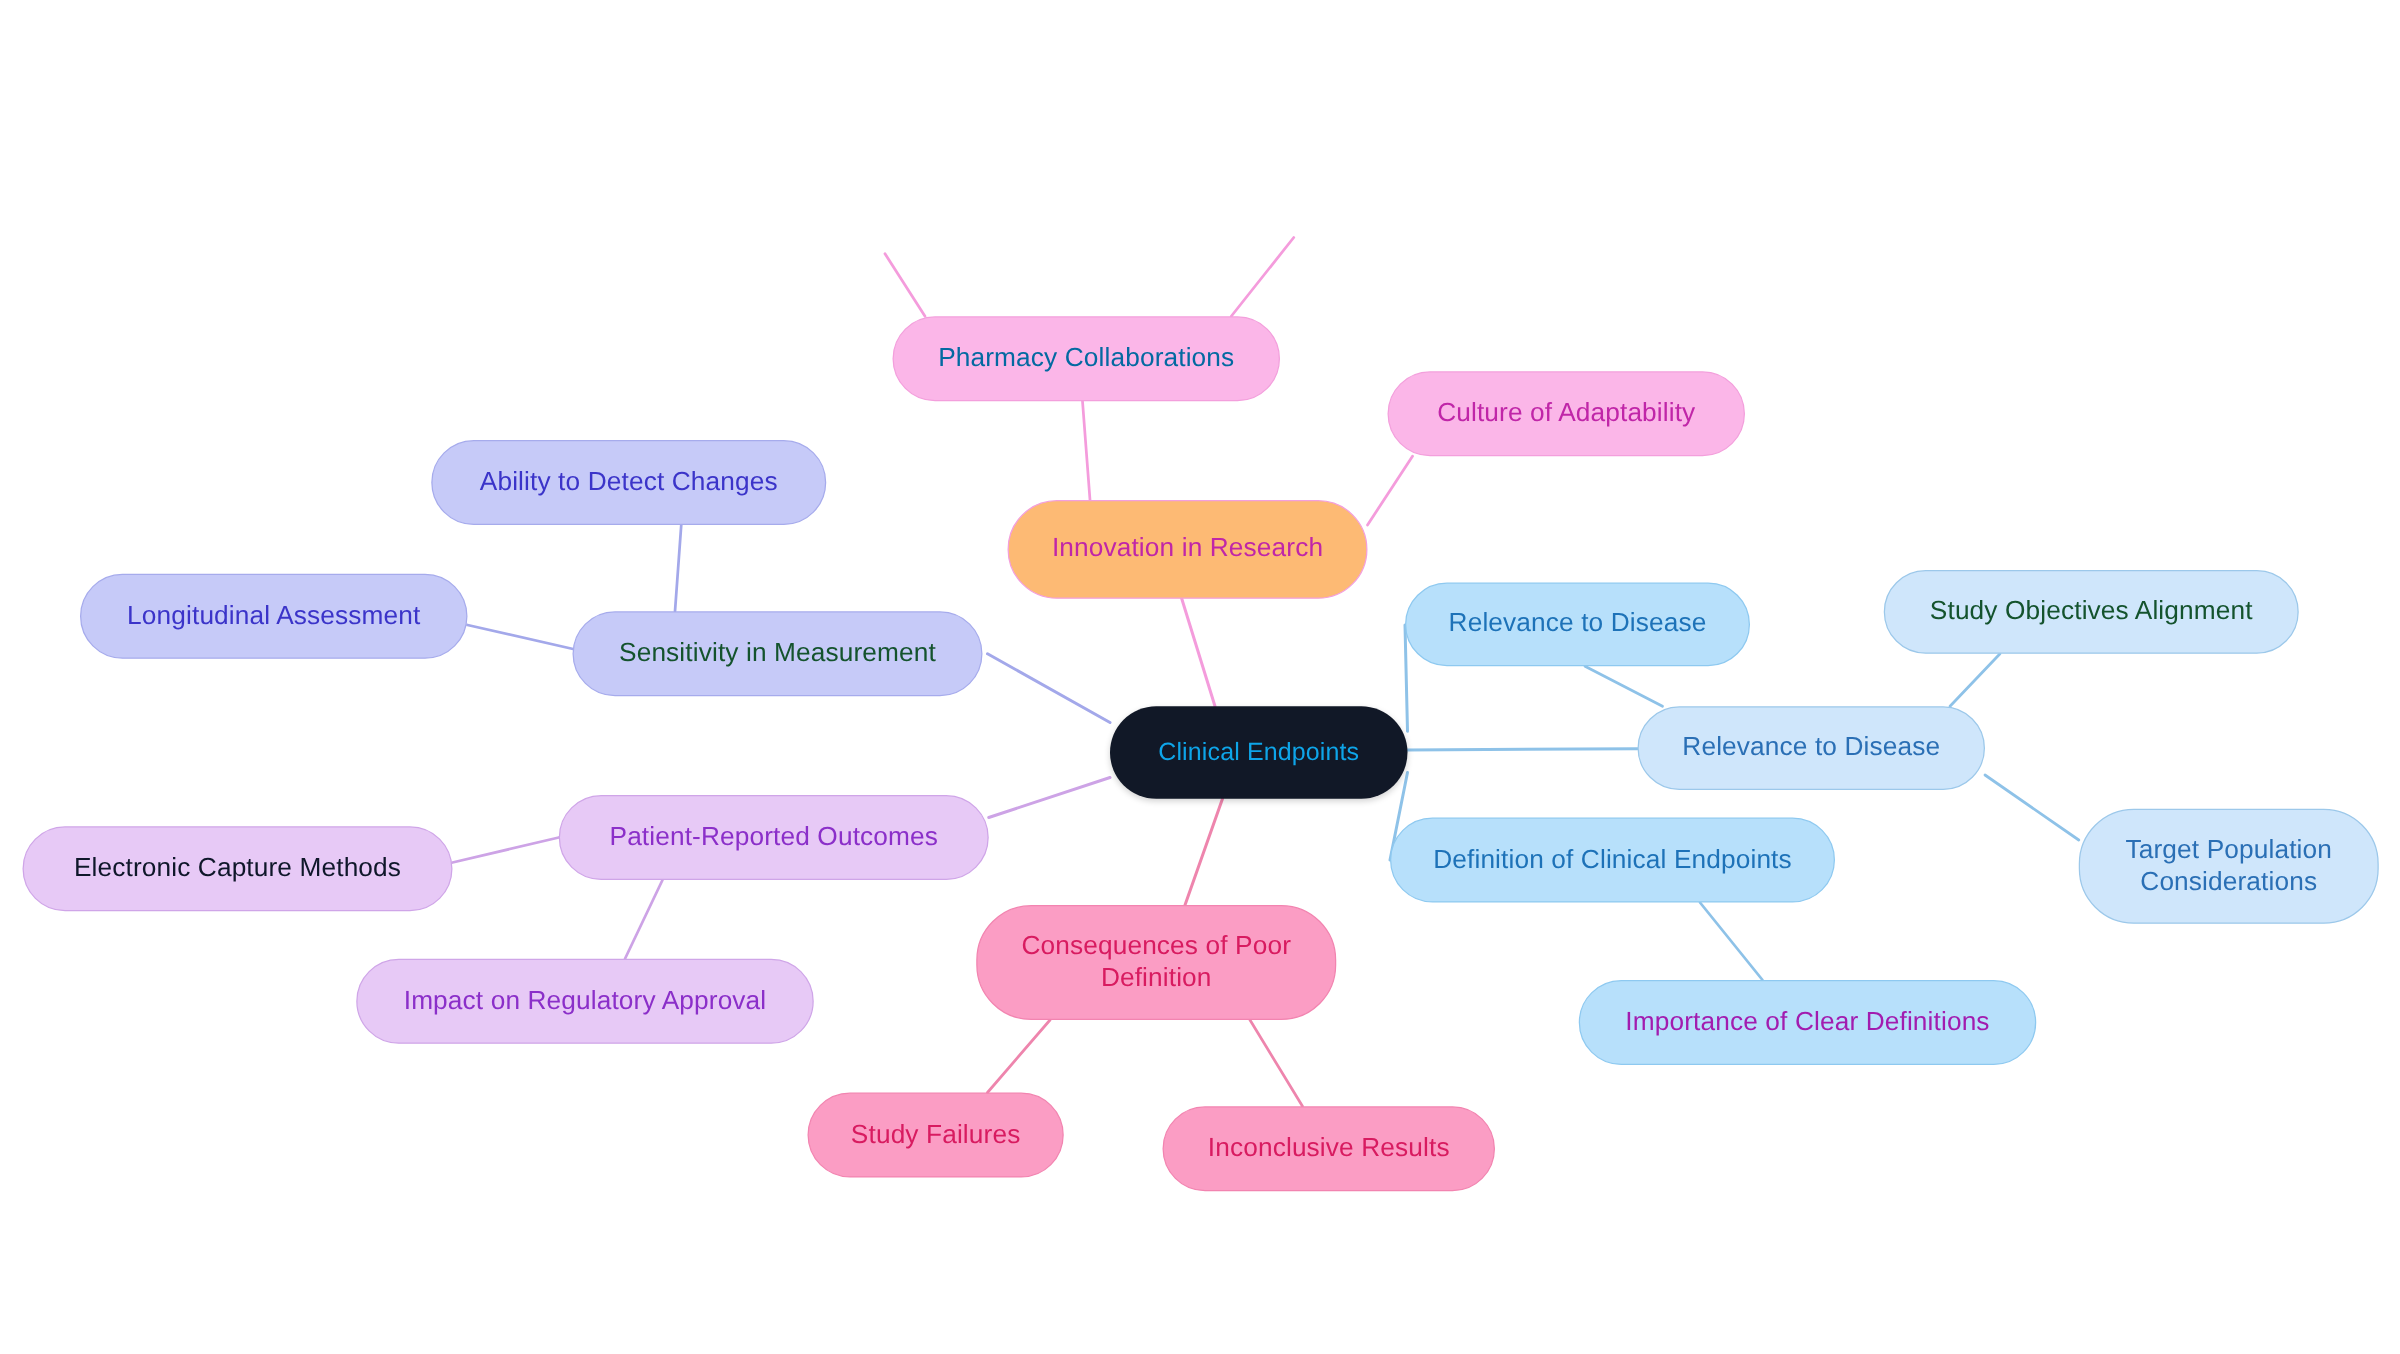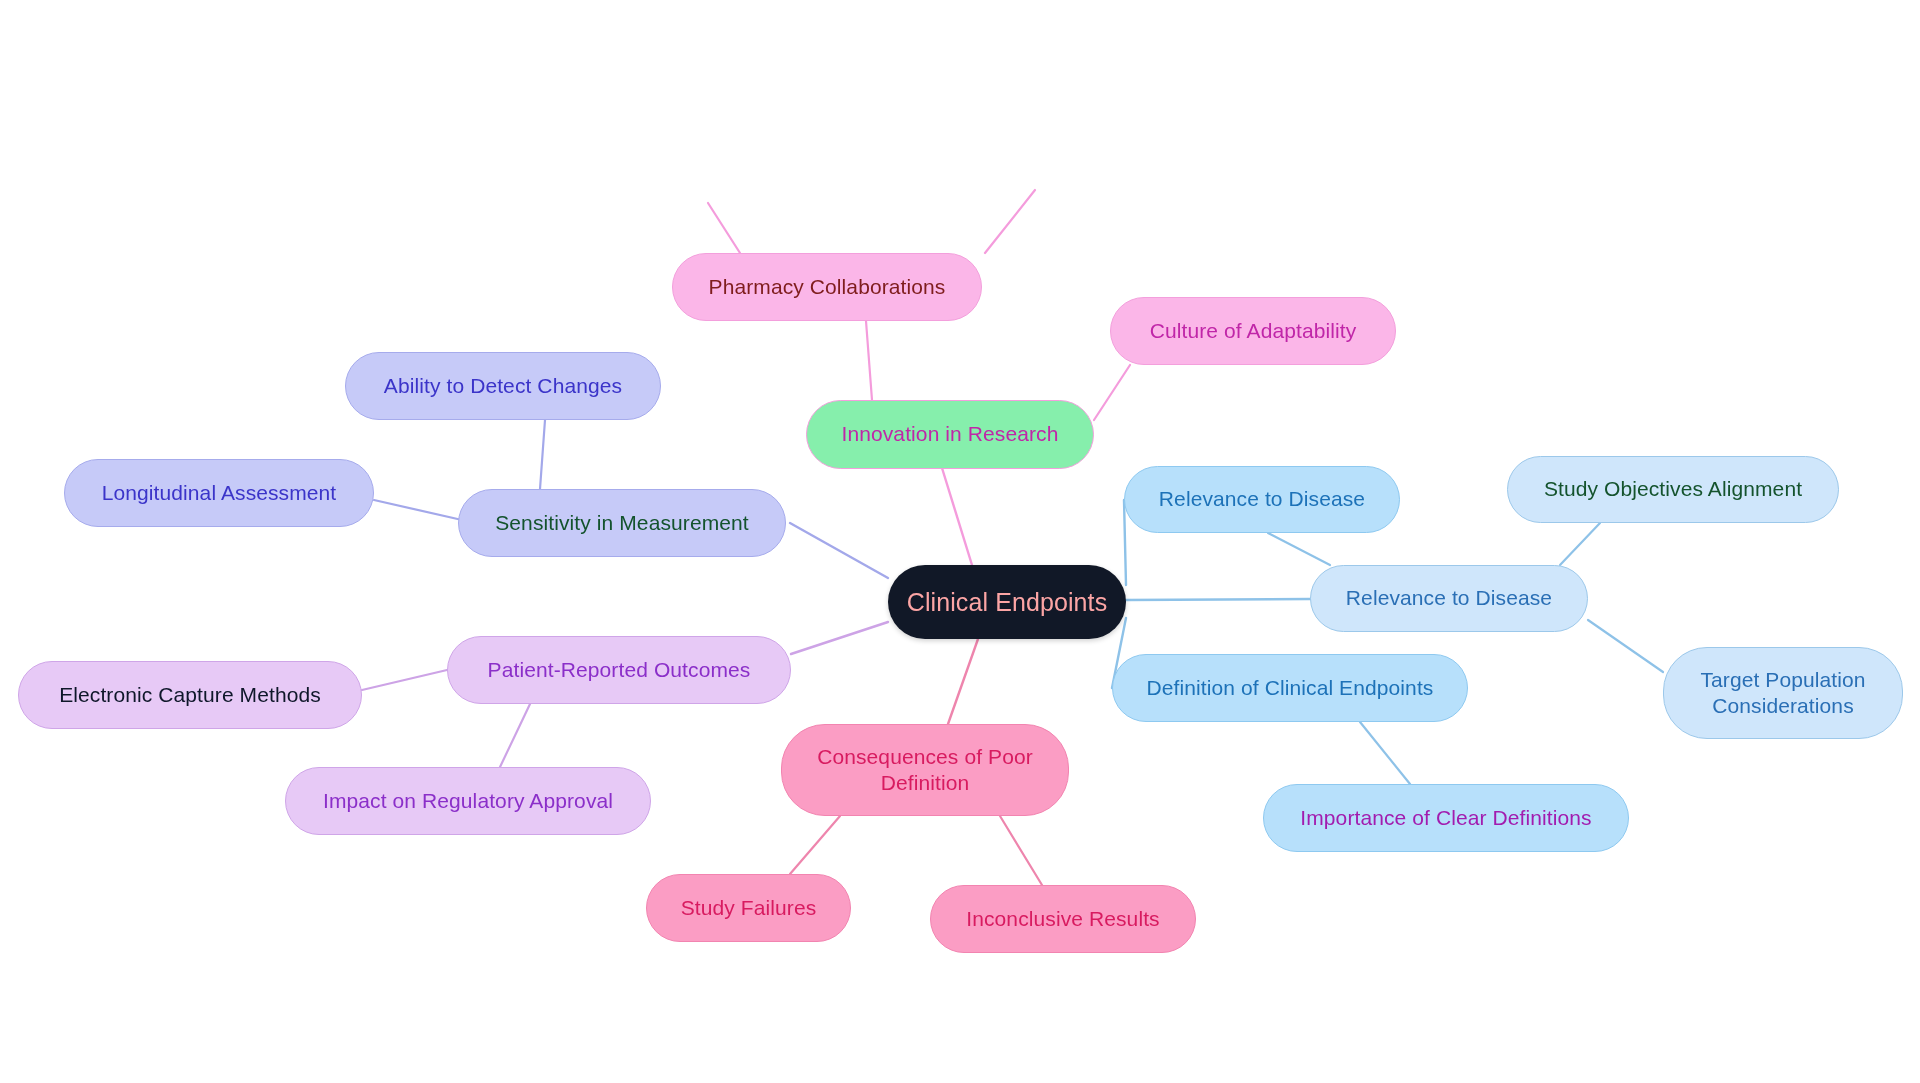--- a/index.html
+++ b/index.html
@@ -69,34 +69,34 @@
       <line x1="530" y1="704" x2="500" y2="767" stroke="#cda3e6" stroke-width="2.2" stroke-linecap="round"></line>
       <line x1="978" y1="639" x2="948" y2="724" stroke="#ee85ad" stroke-width="2.4" stroke-linecap="round"></line>
       <line x1="840" y1="816" x2="790" y2="874" stroke="#ee85ad" stroke-width="2.2" stroke-linecap="round"></line>
       <line x1="1000" y1="816" x2="1042" y2="885" stroke="#ee85ad" stroke-width="2.2" stroke-linecap="round"></line>
       <line x1="972" y1="565" x2="942" y2="468" stroke="#f49cdc" stroke-width="2.4" stroke-linecap="round"></line>
       <line x1="1094" y1="420" x2="1130" y2="365" stroke="#f49cdc" stroke-width="2.2" stroke-linecap="round"></line>
       <line x1="872" y1="400" x2="866" y2="321" stroke="#f49cdc" stroke-width="2.2" stroke-linecap="round"></line>
       <line x1="740" y1="253" x2="708" y2="203" stroke="#f49cdc" stroke-width="2.2" stroke-linecap="round"></line>
       <line x1="985" y1="253" x2="1035" y2="190" stroke="#f49cdc" stroke-width="2.2" stroke-linecap="round"></line>
     </svg>
-<div class="node root" style="left: 888px; top: 565px; width: 238px; height: 74px; background: rgb(17, 24, 39); color: #fca5a5; border-color: rgb(17, 24, 39); font-size: 25px; text-align: right;">Clinical Endpoints</div>
+<div class="node root" style="left: 888px; top: 565px; width: 238px; height: 74px; background: rgb(17, 24, 39); color: #0ea5e9; border-color: rgb(17, 24, 39); font-size: 20px; text-align: right;">Clinical Endpoints</div>
     <div class="node" style="left: 1124px; top: 466px; width: 276px; height: 67px; background: rgb(183, 224, 251); color: rgb(29, 114, 184); border-color: rgb(142, 201, 240); font-size: 21px;">Relevance to Disease</div>
     <div class="node" style="left: 1310px; top: 565px; width: 278px; height: 67px; background: rgb(207, 230, 251); color: rgb(42, 111, 181); border-color: rgb(156, 200, 234); font-size: 21px;">Relevance to Disease</div>
     <div class="node" style="left: 1507px; top: 456px; width: 332px; height: 67px; background: rgb(207, 230, 251); color: #14532d; border-color: rgb(156, 200, 234); font-size: 21px;">Study Objectives Alignment</div>
     <div class="node" style="left: 1663px; top: 647px; width: 240px; height: 92px; background: rgb(207, 230, 251); color: rgb(42, 111, 181); border-color: rgb(156, 200, 234); font-size: 21px;">Target Population
 Considerations</div>
     <div class="node" style="left: 1112px; top: 654px; width: 356px; height: 68px; background: rgb(183, 224, 251); color: rgb(29, 114, 184); border-color: rgb(142, 201, 240); font-size: 21px;">Definition of Clinical Endpoints</div>
     <div class="node" style="left: 1263px; top: 784px; width: 366px; height: 68px; background: rgb(183, 224, 251); color: #a21caf; border-color: rgb(142, 201, 240); font-size: 21px;">Importance of Clear Definitions</div>
     <div class="node" style="left: 458px; top: 489px; width: 328px; height: 68px; background: rgb(198, 202, 248); color: #14532d; border-color: rgb(166, 171, 236); font-size: 21px;">Sensitivity in Measurement</div>
     <div class="node" style="left: 64px; top: 459px; width: 310px; height: 68px; background: rgb(198, 202, 248); color: rgb(59, 52, 201); border-color: rgb(166, 171, 236); font-size: 21px;">Longitudinal Assessment</div>
     <div class="node" style="left: 345px; top: 352px; width: 316px; height: 68px; background: rgb(198, 202, 248); color: rgb(59, 52, 201); border-color: rgb(166, 171, 236); font-size: 21px;">Ability to Detect Changes</div>
     <div class="node" style="left: 447px; top: 636px; width: 344px; height: 68px; background: rgb(231, 201, 246); color: rgb(139, 47, 201); border-color: rgb(207, 165, 232); font-size: 21px;">Patient-Reported Outcomes</div>
     <div class="node" style="left: 18px; top: 661px; width: 344px; height: 68px; background: rgb(231, 201, 246); color: #0f172a; border-color: rgb(207, 165, 232); font-size: 21px;">Electronic Capture Methods</div>
     <div class="node" style="left: 285px; top: 767px; width: 366px; height: 68px; background: rgb(231, 201, 246); color: rgb(139, 47, 201); border-color: rgb(207, 165, 232); font-size: 21px;">Impact on Regulatory Approval</div>
     <div class="node" style="left: 781px; top: 724px; width: 288px; height: 92px; background: rgb(251, 157, 196); color: rgb(216, 27, 96); border-color: rgb(242, 132, 176); font-size: 21px;">Consequences of Poor
 Definition</div>
     <div class="node" style="left: 646px; top: 874px; width: 205px; height: 68px; background: rgb(251, 157, 196); color: rgb(216, 27, 96); border-color: rgb(242, 132, 176); font-size: 21px; text-align: center;">Study Failures</div>
     <div class="node" style="left: 930px; top: 885px; width: 266px; height: 68px; background: rgb(251, 157, 196); color: rgb(216, 27, 96); border-color: rgb(242, 132, 176); font-size: 21px;">Inconclusive Results</div>
-    <div class="node" style="left: 806px; top: 400px; width: 288px; height: 69px; background: #86efac; color: rgb(192, 38, 168); border-color: rgb(243, 159, 220); font-size: 21px;">Innovation in Research</div>
+    <div class="node" style="left: 806px; top: 400px; width: 288px; height: 79px; background: #fdba74; color: rgb(192, 38, 168); border-color: rgb(243, 159, 220); font-size: 21px;">Innovation in Research</div>
     <div class="node" style="left: 1110px; top: 297px; width: 286px; height: 68px; background: rgb(251, 182, 232); color: rgb(192, 38, 168); border-color: rgb(243, 159, 220); font-size: 21px;">Culture of Adaptability</div>
-    <div class="node" style="left: 672px; top: 253px; width: 310px; height: 68px; background: rgb(251, 182, 232); color: #7f1d1d; border-color: rgb(243, 159, 220); font-size: 21px;">Pharmacy Collaborations</div>
+    <div class="node" style="left: 714px; top: 253px; width: 310px; height: 68px; background: rgb(251, 182, 232); color: #0369a1; border-color: rgb(243, 159, 220); font-size: 21px;">Pharmacy Collaborations</div>
   </div>
 
 </body></html>

